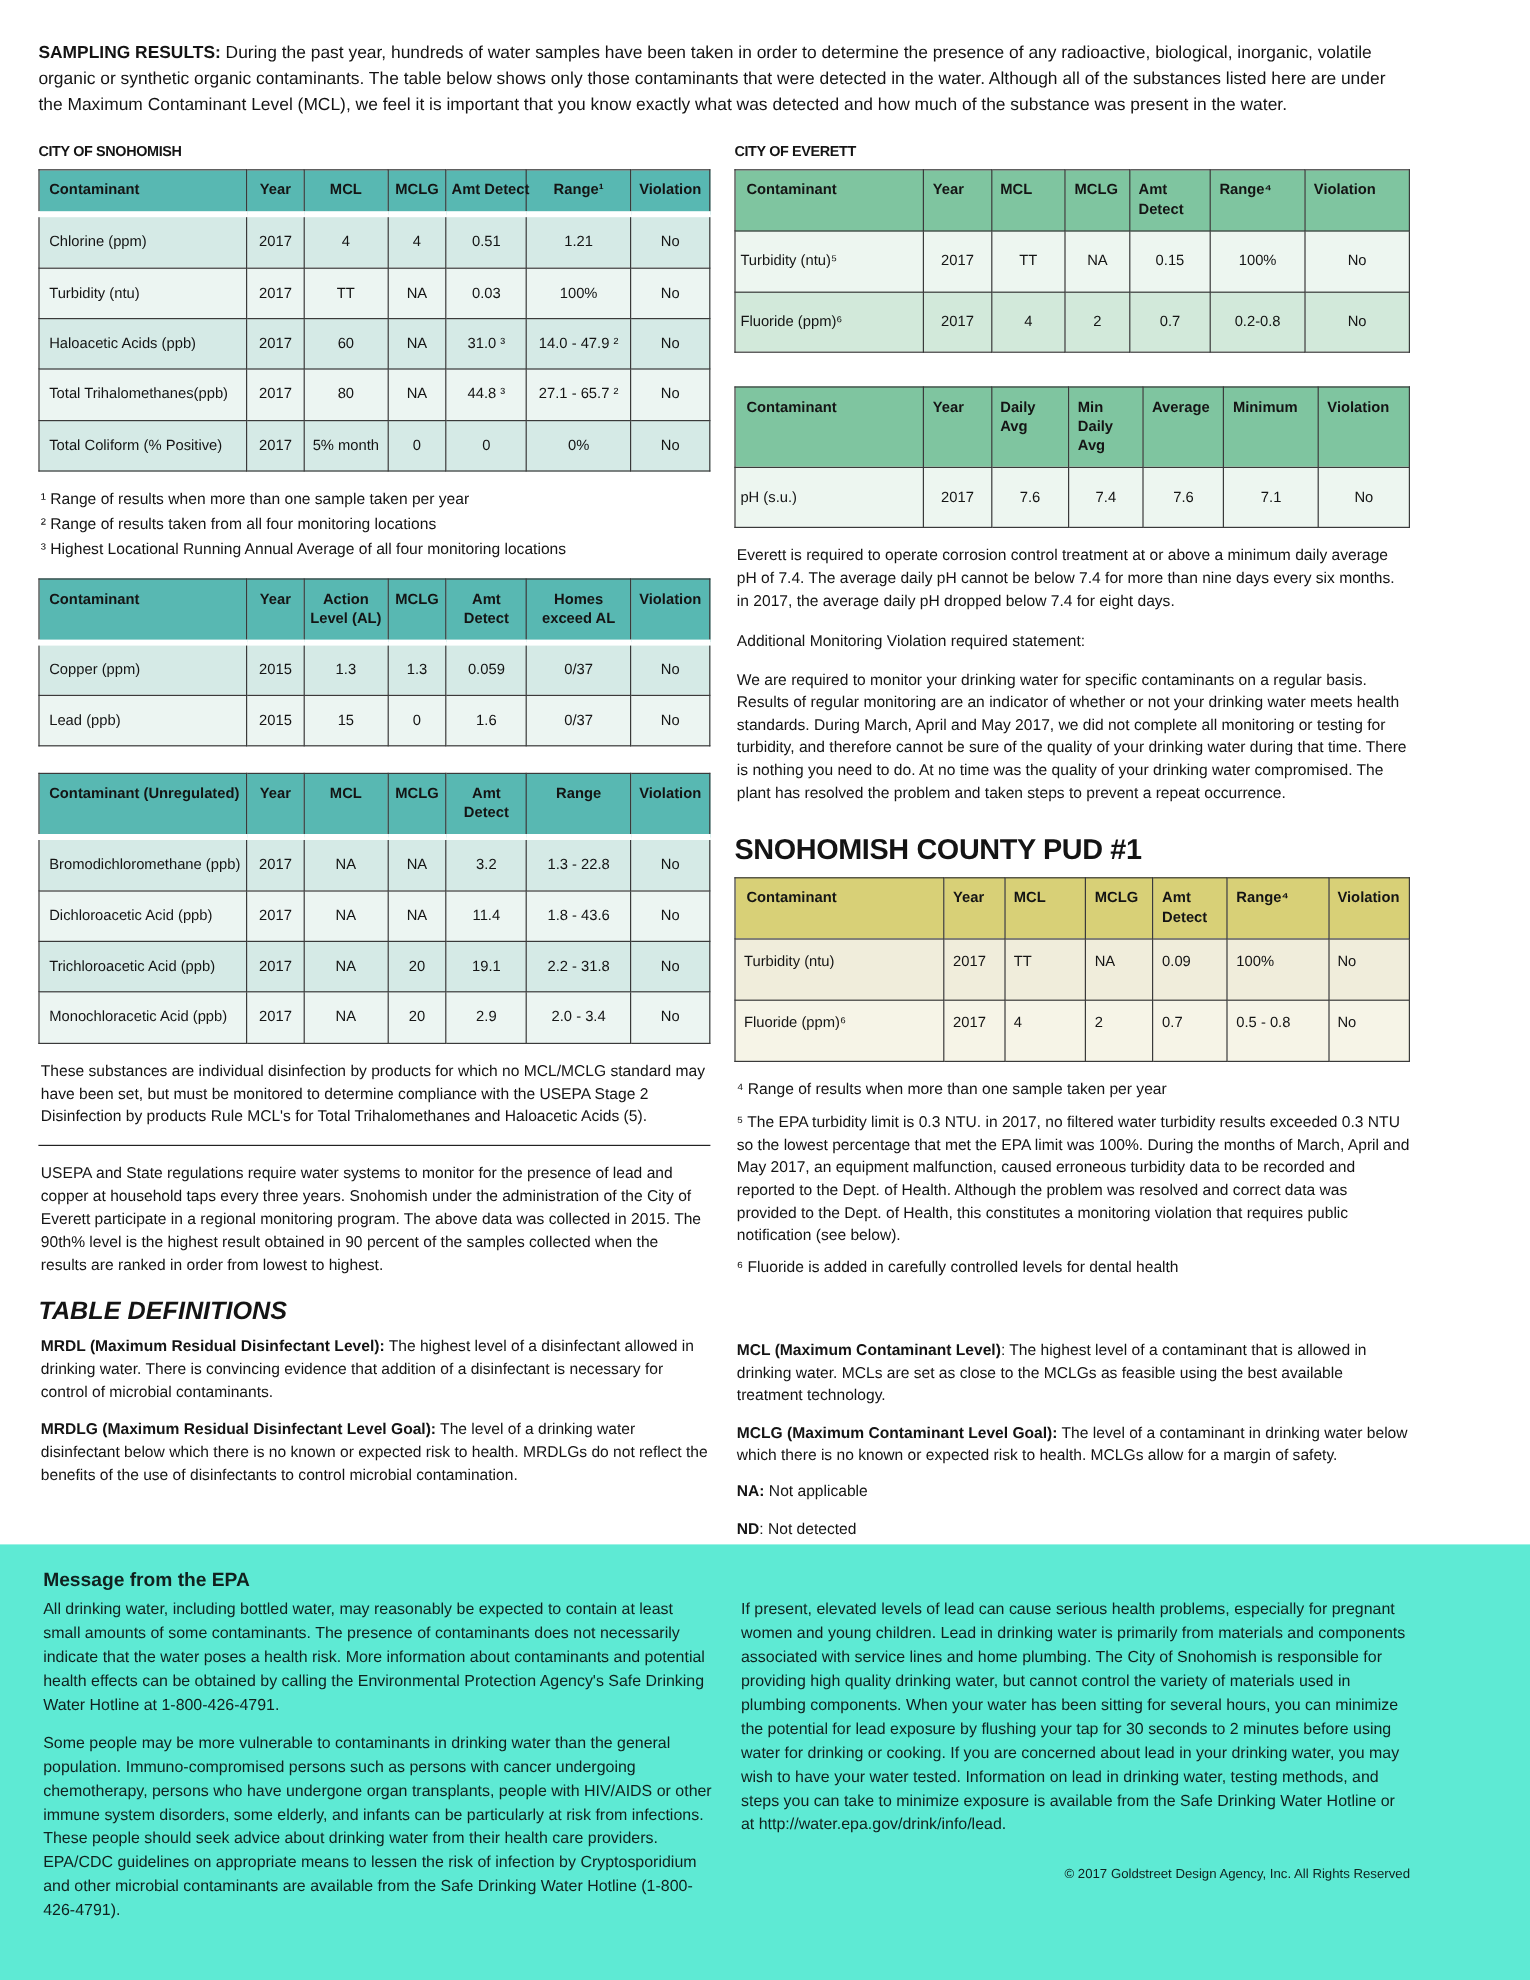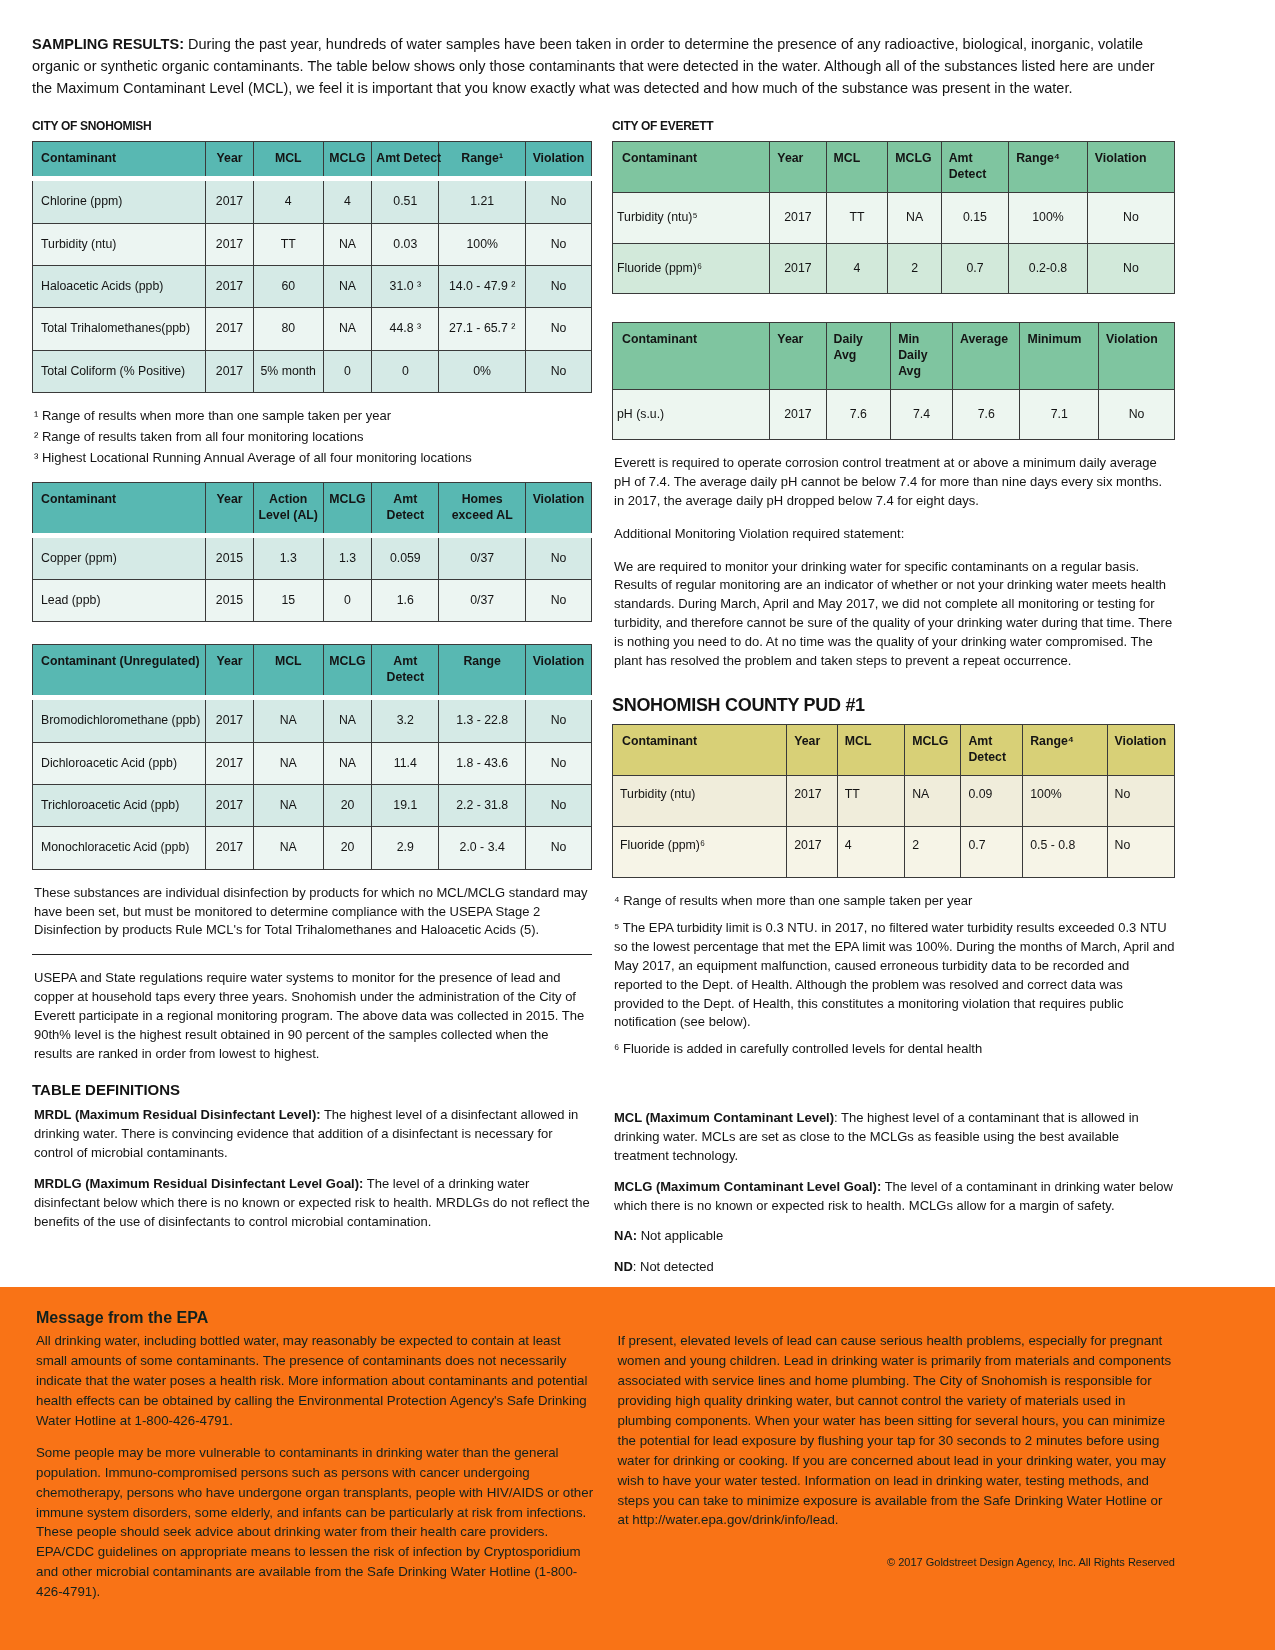--- a/index.html
+++ b/index.html
@@ -13,21 +13,21 @@
     color: #141414;
     overflow: hidden;
   }
   .content { padding: 34px 100px 0 32px; }
   .intro { font-size: 14.5px; line-height: 1.5; margin-bottom: 14px; }
   .intro b { font-weight: bold; }
   .columns { display: flex; gap: 20px; }
   .col-left { width: 560px; flex: none; }
   .col-right { flex: 1; }
   h2.section-title { font-size: 12px; font-weight: bold; letter-spacing: -0.3px; margin: 6px 0 8px 0; }
-  h3.sub-title { font-size: 15px; font-weight: bold; margin: 18px 0 8px 0; }
+  h3.sub-title { font-size: 21px; font-weight: bold; margin: 18px 0 8px 0; font-style: italic; }
 
   table { width: 100%; border-collapse: collapse; table-layout: fixed; margin-bottom: 14px; }
   th, td { border: 1px solid #3a3a3a; font-size: 12.3px; }
   th { font-weight: bold; text-align: center; vertical-align: top; padding: 9px 4px; line-height: 1.3; }
   td { padding: 13px 4px; text-align: center; vertical-align: middle; line-height: 1.25; }
   th:first-child, td:first-child { text-align: left; padding-left: 8px; }
 
   
   .t-teal th { background: #58b8b2; border-bottom: 5px solid #ffffff; }
   .t-teal tbody tr:nth-child(odd)  td { background: #d5eae6; }
@@ -57,21 +57,21 @@
   .footnotes p { margin-bottom: 2px; }
   .note { margin: 4px 2px 14px 2px; }
   .def, .gloss { margin: 0 2px 12px 2px; }
   .def b, .gloss b { font-weight: bold; }
   hr.divider { border: none; border-top: 1.5px solid #222; margin: 14px 0 14px 0; }
   .gloss-block { margin-top: 50px; }
 
   
   .epa-band {
     position: absolute; left: 0; right: 0; bottom: 0; height: 363px;
-    background: #f97316; color: #10211e;
+    background: #5eead4; color: #10211e;
     padding: 22px 100px 0 36px;
   }
   .epa-cols { display: flex; gap: 24px; }
   .epa-col { flex: 1; }
   .epa-band h3 { font-size: 16px; font-weight: bold; margin-bottom: 4px; }
   .epa-band p { font-size: 13.3px; line-height: 1.5; margin-bottom: 12px; }
   .epa-col-right { padding-top: 22px; }
   .copyright { text-align: right; font-size: 11px; margin-top: 26px; }
 </style>
 </head>
@@ -357,21 +357,21 @@
                 <td>7.1</td>
                 <td>No</td>
               </tr>
             </tbody>
           </table>
 
         <p class="note">Everett is required to operate corrosion control treatment at or above a minimum daily average pH of 7.4. The average daily pH cannot be below 7.4 for more than nine days every six months. in 2017, the average daily pH dropped below 7.4 for eight days.</p>
         <p class="note">Additional Monitoring Violation required statement:</p>
         <p class="note">We are required to monitor your drinking water for specific contaminants on a regular basis. Results of regular monitoring are an indicator of whether or not your drinking water meets health standards. During March, April and May 2017, we did not complete all monitoring or testing for turbidity, and therefore cannot be sure of the quality of your drinking water during that time. There is nothing you need to do. At no time was the quality of your drinking water compromised. The plant has resolved the problem and taken steps to prevent a repeat occurrence.</p>
 
-        <h2 class="section-title" style="margin-top:24px; font-size:18px;">SNOHOMISH COUNTY PUD #1</h2>
+        <h2 class="section-title" style="margin-top:24px; font-size:24px;">SNOHOMISH COUNTY PUD #1</h2>
 
         <table class="t-khaki">
           <colgroup>
               <col style="width:31%">
               <col style="width:9%">
               <col style="width:12%">
               <col style="width:10%">
               <col style="width:11%">
               <col style="width:15%">
               <col style="width:12%">

